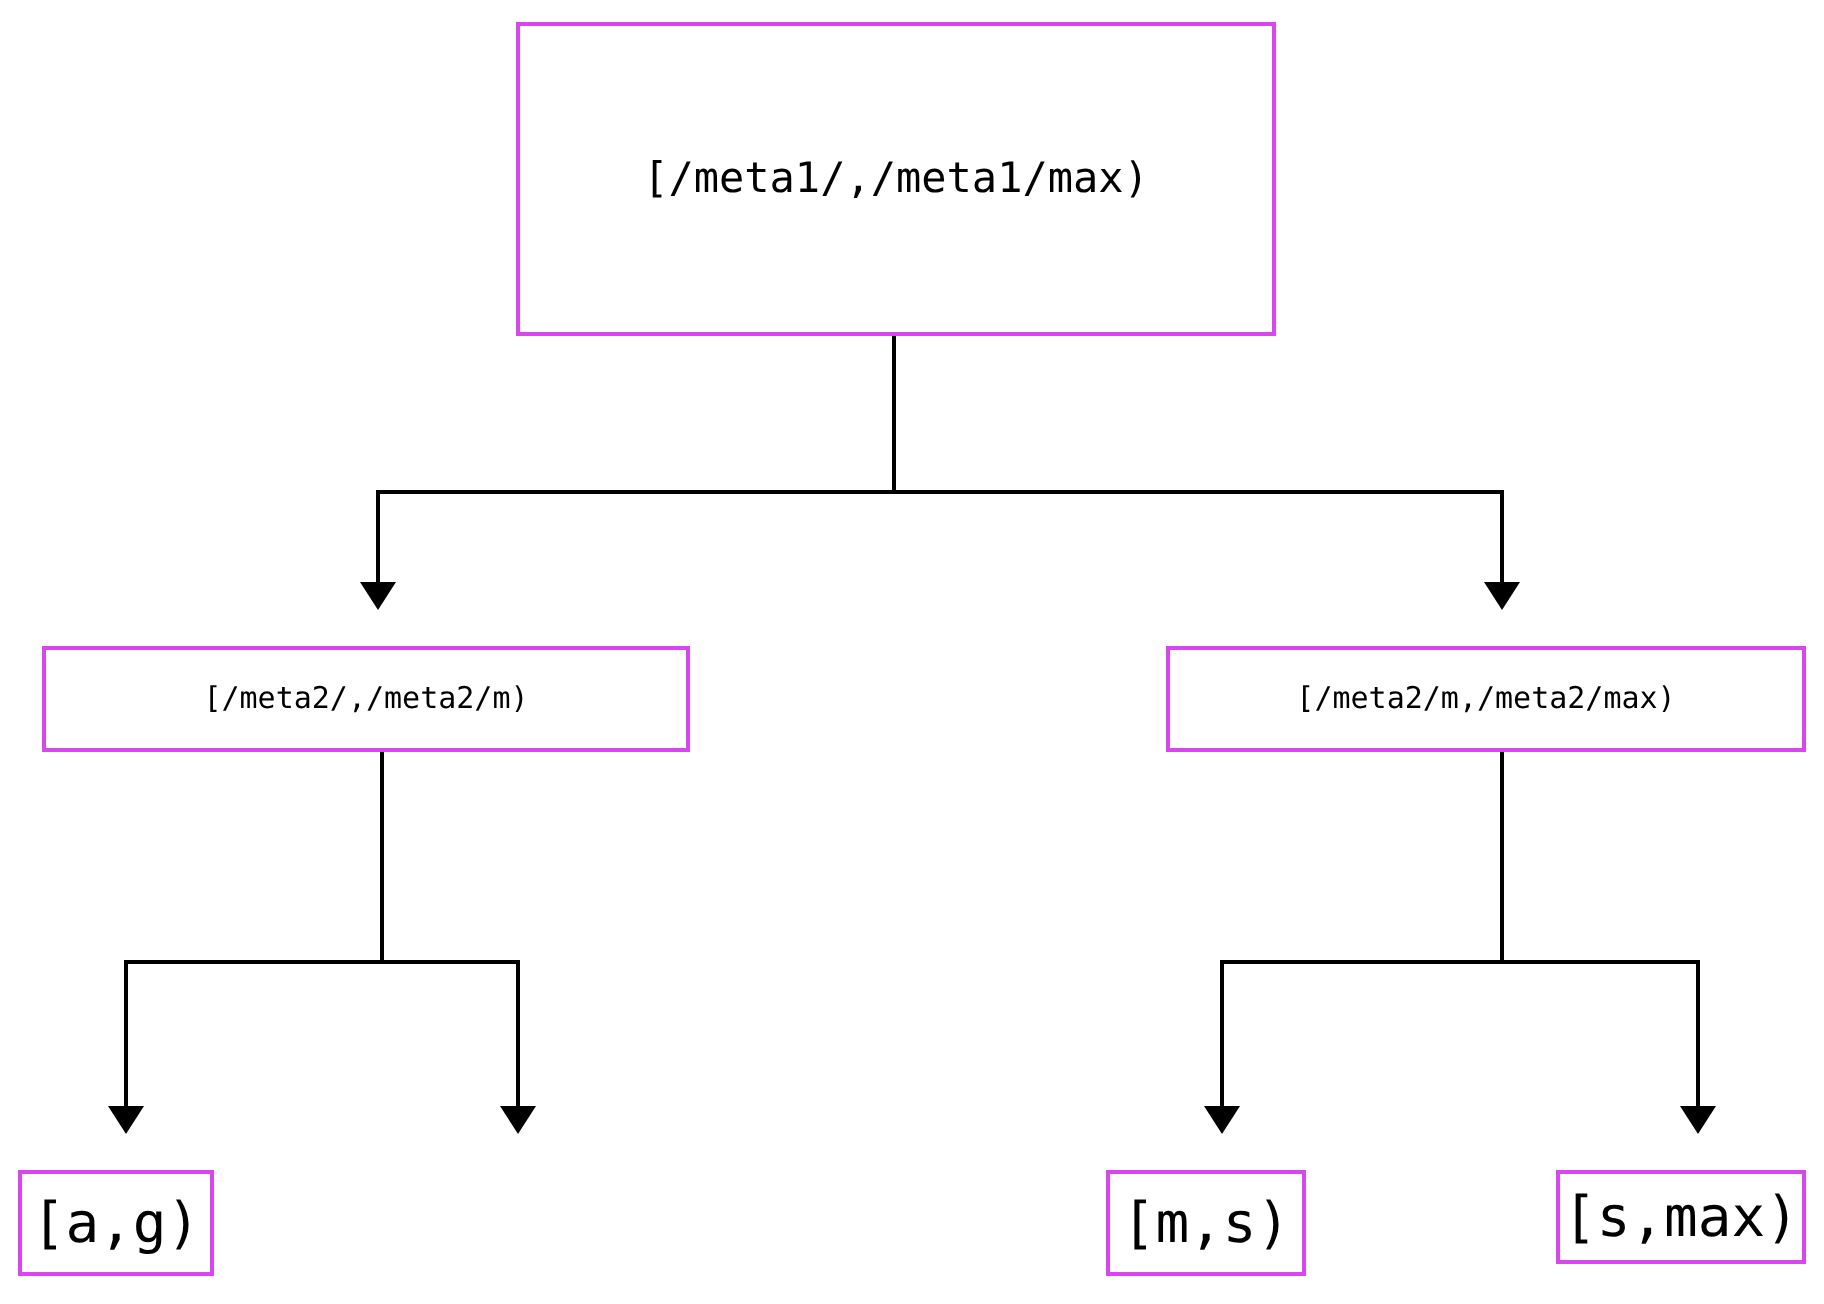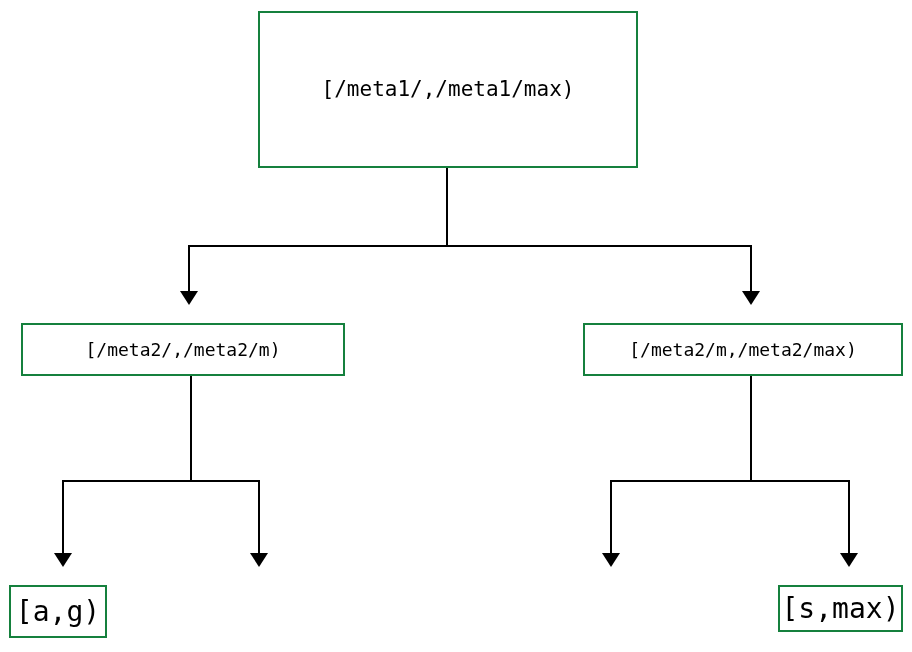--- a/index.html
+++ b/index.html
@@ -14,39 +14,39 @@
   #diagram {
     position: relative;
     width: 912px;
     height: 652px;
     background: #ffffff;
     overflow: hidden;
   }
   .node {
     position: absolute;
     box-sizing: border-box;
-    border: 2px solid #15803d;
+    border: 2px solid #d946ef;
     background: #ffffff;
     display: flex;
     align-items: center;
     justify-content: center;
     color: #000000;
     line-height: 1;
     white-space: pre;
   }
   .node-label {
     display: block;
     white-space: pre;
   }
   .node-root {
     font-size: 21px;
     letter-spacing: 0px;
   }
   .node-mid {
-    font-size: 18px;
+    font-size: 15px;
   }
   .node-leaf {
     font-size: 28px;
   }
   .edge {
     position: absolute;
     background: #000000;
   }
   .edge-v {
     width: 2px;
@@ -99,18 +99,21 @@
 
   <div class="node node-mid" style="left:583px; top:323px; width:320px; height:53px;">
     <span class="node-label">[/meta2/m,/meta2/max)</span>
   </div>
 
   <div class="node node-leaf" style="left:9px; top:585px; width:98px; height:53px;">
     <span class="node-label">[a,g)</span>
   </div>
 
 
+  <div class="node node-leaf" style="left:553px; top:585px; width:100px; height:53px;">
+    <span class="node-label">[m,s)</span>
+  </div>
 
   <div class="node node-leaf" style="left:778px; top:585px; width:125px; height:47px;">
     <span class="node-label">[s,max)</span>
   </div>
 
 </div>
 
 </body></html>

